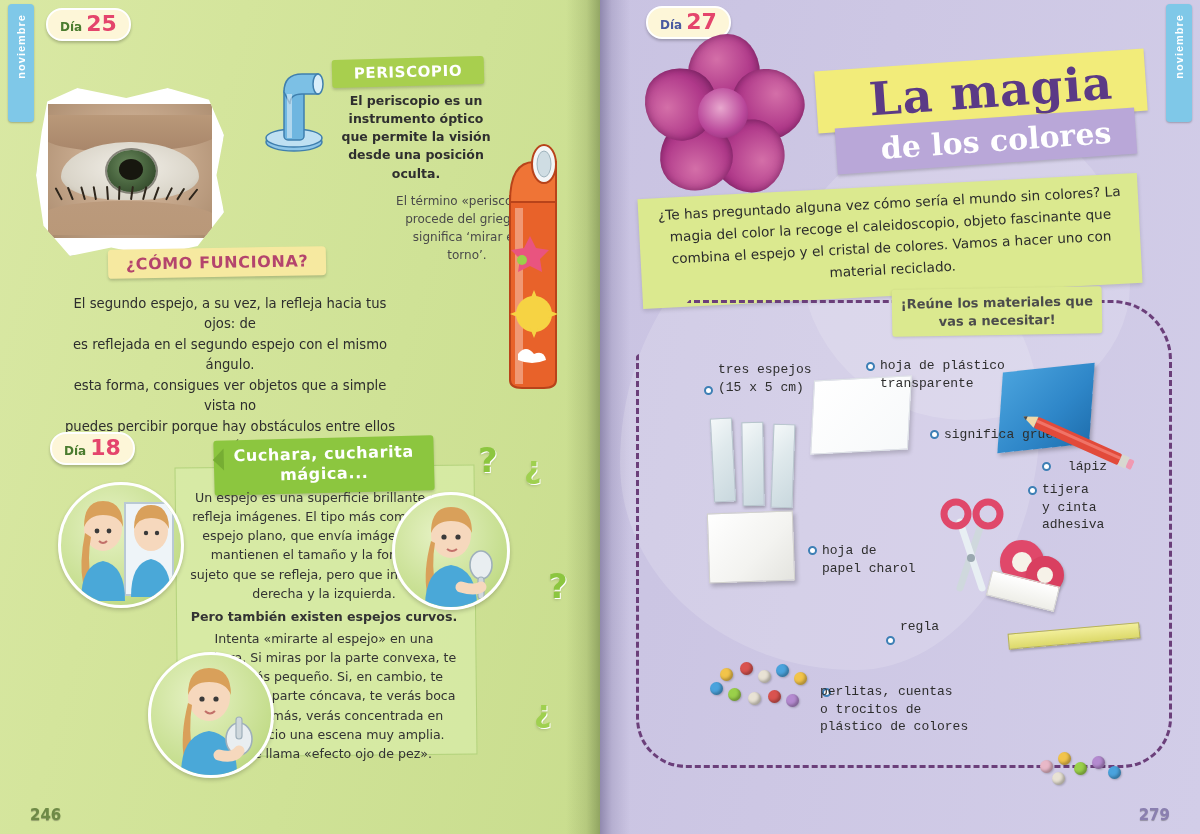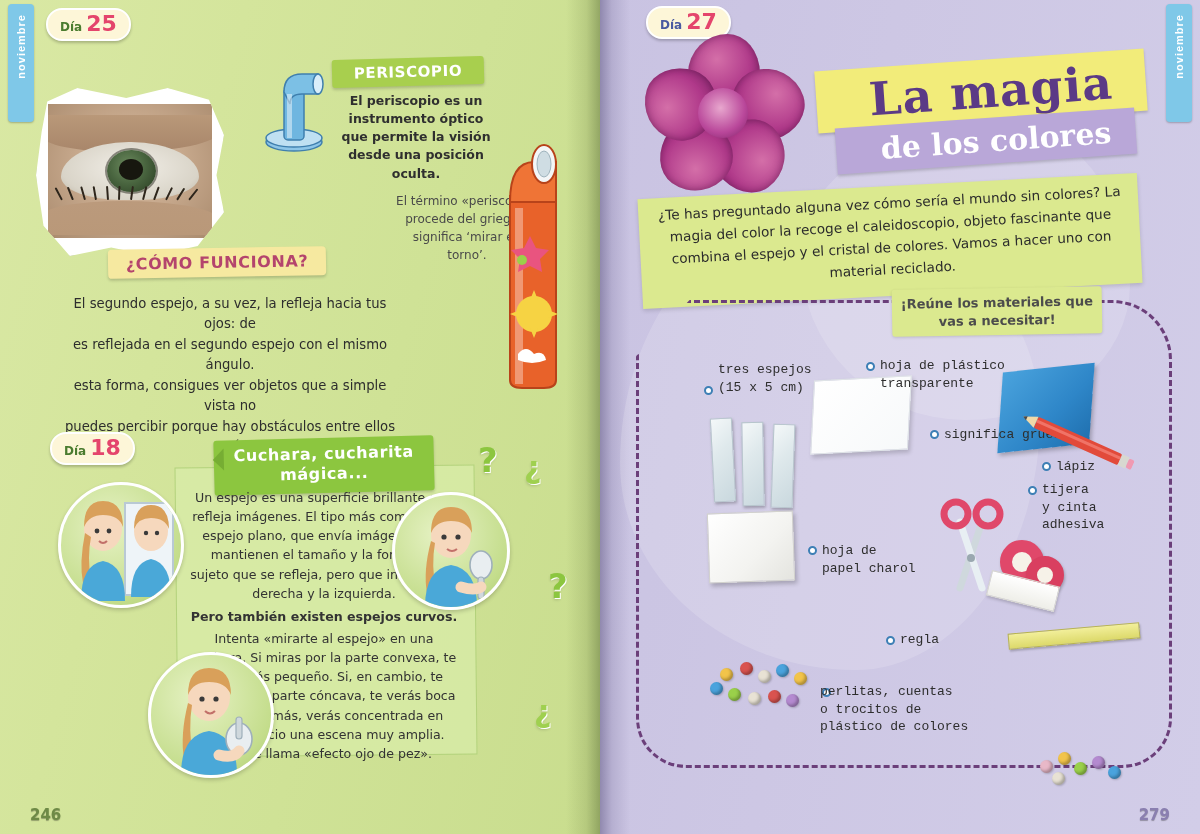--- a/index.html
+++ b/index.html
@@ -608,21 +608,21 @@
 
     <svg id="pencil" style="left:418px;top:434px" viewBox="0 0 120 14">
       <rect x="14" y="1" width="92" height="12" rx="2" fill="#e24a3a"></rect>
       <rect x="14" y="4" width="92" height="3" fill="#f7857a" opacity="0.7"></rect>
       <path d="M14 1 L0 7 L14 13 Z" fill="#f0d9a8"></path>
       <path d="M4 4.8 L0 7 L4 9.2 Z" fill="#4a4a4a"></path>
       <rect x="106" y="1" width="8" height="12" fill="#d8d8d0"></rect>
       <rect x="114" y="2" width="6" height="10" rx="2" fill="#f09ab2"></rect>
     </svg>
     <div class="bullet" style="left:442px;top:462px"></div>
-    <div class="mat-label" style="left:456px;top:458px">lápiz</div>
+    <div class="mat-label" style="left:468px;top:458px">lápiz</div>
 
     <div class="paper-sheet" style="left:108px;top:512px;width:86px;height:70px;transform:rotate(-2deg)"></div>
     <div class="bullet" style="left:208px;top:546px"></div>
     <div class="mat-label" style="left:222px;top:542px;white-space:pre">hoja de
 papel charol</div>
 
     <svg id="scissors" style="left:330px;top:492px" viewBox="0 0 84 110">
       <path d="M30 96 L52 30" stroke="#cfd8dd" stroke-width="7" stroke-linecap="round"></path>
       <path d="M52 96 L30 30" stroke="#e8eff3" stroke-width="7" stroke-linecap="round"></path>
       <circle cx="26" cy="22" r="12" fill="none" stroke="#e0486a" stroke-width="7"></circle>
@@ -632,21 +632,21 @@
     <div id="tape1" style="left:400px;top:540px"></div>
     <div id="tape2" style="left:426px;top:556px"></div>
     <div id="tape-roll" style="left:388px;top:578px"></div>
     <div class="bullet" style="left:428px;top:486px"></div>
     <div class="mat-label" style="left:442px;top:481px;white-space:pre">tijera
 y cinta
 adhesiva</div>
 
     <div id="ruler" style="left:408px;top:628px"></div>
     <div class="bullet" style="left:286px;top:636px"></div>
-    <div class="mat-label" style="left:300px;top:631px">regla</div>
+    <div class="mat-label" style="left:300px;top:618px">regla</div>
 
     <div>
       <div class="bead" style="left:120px;top:668px;background:#f2c44a"></div>
       <div class="bead" style="left:140px;top:662px;background:#d9534f"></div>
       <div class="bead" style="left:158px;top:670px;background:#e8e2d4"></div>
       <div class="bead" style="left:176px;top:664px;background:#4aa3dd"></div>
       <div class="bead" style="left:194px;top:672px;background:#f2c44a"></div>
       <div class="bead" style="left:128px;top:688px;background:#9ad04a"></div>
       <div class="bead" style="left:148px;top:692px;background:#e8e2d4"></div>
       <div class="bead" style="left:168px;top:690px;background:#d9534f"></div>

